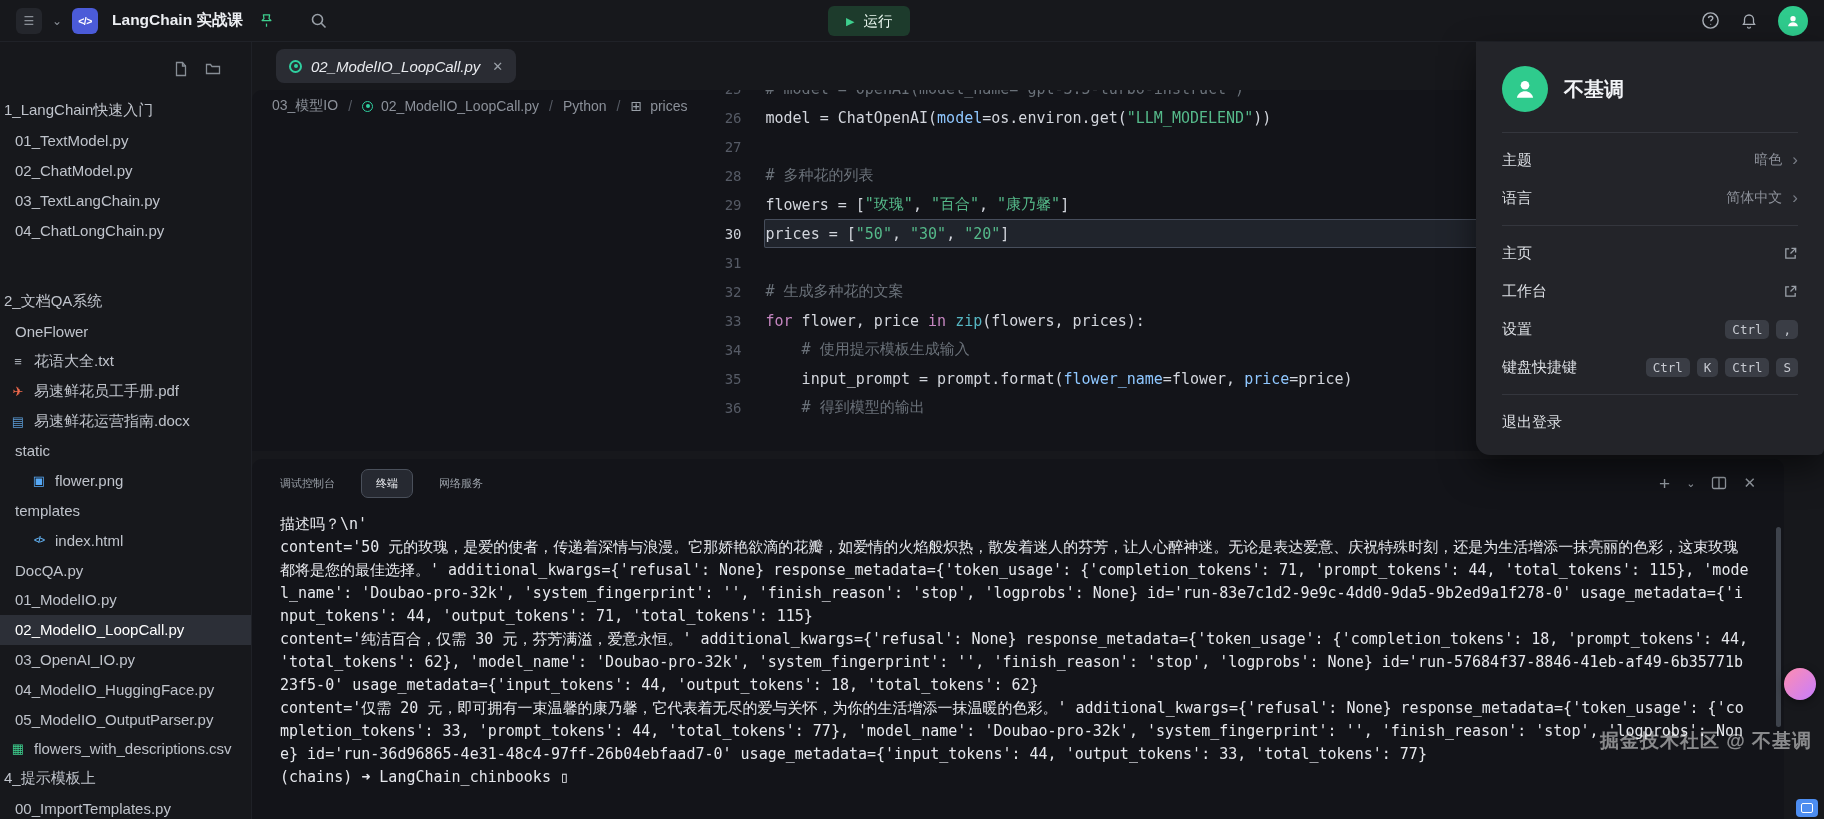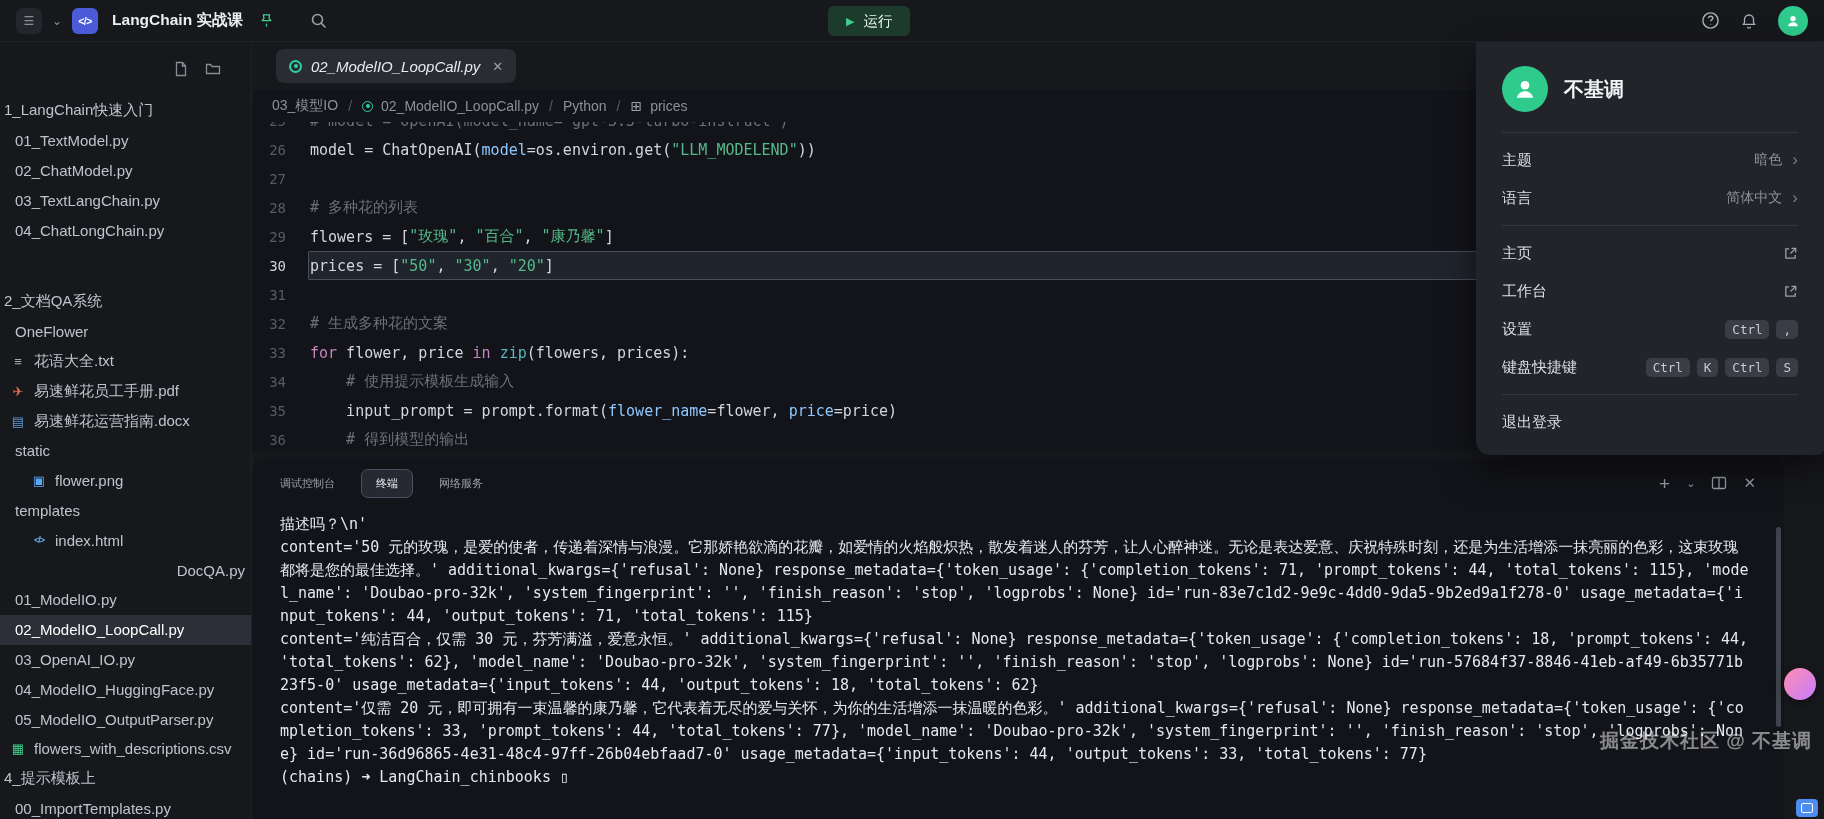--- a/index.html
+++ b/index.html
@@ -48,21 +48,21 @@
   .tabrow { height:48px; flex-shrink:0; display:flex; align-items:flex-end; padding:0 0 7px 24px; }
   .tab {
     height:34px; display:inline-flex; align-items:center; gap:9px;
     background:#2a2c33; border-radius:8px; padding:0 13px; cursor:pointer;
   }
   .atom { width:13px; height:13px; border:2px solid #2fd0a0; border-radius:50%; position:relative; flex-shrink:0; }
   .atom::after { content:""; position:absolute; inset:2.5px; border-radius:50%; background:#2fd0a0; }
   .atom.sm { width:11px; height:11px; border-width:1.5px; }
   .tabname { font-style:italic; font-size:15px; color:#e8eaee; }
   .tabclose { color:#9aa0a8; font-size:13px; margin-left:3px; cursor:pointer; }
-  .surface { flex:1; min-height:0; background:#131419; border-radius:10px 0 0 0; display:flex; flex-direction:column; overflow:hidden; }
+  .surface { flex:1; min-height:0; background:#131419; border-radius:10px 0 0 0; display:flex; overflow:hidden; }
   .breadcrumbs { height:32px; flex-shrink:0; display:flex; align-items:center; gap:8px; padding:0 20px; font-size:14px; color:#8b9099; }
   .bc-sep { color:#565b64; margin:0 2px; }
   .bc-sym { color:#9aa0a8; font-size:14px; }
   
   .code { flex:1; overflow:hidden; font-family:"DejaVu Sans Mono",monospace; font-size:15px; }
   .code-line { display:flex; height:29px; align-items:center; }
   .code-line:first-child { margin-top:-16px; }
   .lnum { width:56px; flex-shrink:0; text-align:right; padding-right:22px; color:#565b66; font-size:14px; }
   .code-line.current .lnum { color:#cfd3da; }
   .ltext { flex:1; height:100%; display:flex; align-items:center; white-space:pre; padding-left:2px; overflow:hidden; }
@@ -212,21 +212,21 @@
             <span class="tree-icon" style="color: rgb(86, 168, 245);">▣</span>
             <span class="tree-label">flower.png</span>
           </div>
           <div class="tree-item" style="padding-left: 15px;">
             <span class="tree-label">templates</span>
           </div>
           <div class="tree-item" style="padding-left: 30px;">
             <span class="tree-icon small" style="color: rgb(97, 175, 239);">&lt;/&gt;</span>
             <span class="tree-label">index.html</span>
           </div>
-          <div class="tree-item" style="padding-left: 15px; justify-content: flex-end;">
+          <div class="tree-item" style="padding-left: 15px;">
             <span class="tree-label">DocQA.py</span>
           </div>
           <div class="tree-item" style="padding-left: 15px;">
             <span class="tree-label">01_ModelIO.py</span>
           </div>
           <div class="tree-item selected" style="padding-left: 15px;">
             <span class="tree-label">02_ModelIO_LoopCall.py</span>
           </div>
           <div class="tree-item" style="padding-left: 15px;">
             <span class="tree-label">03_OpenAI_IO.py</span>

